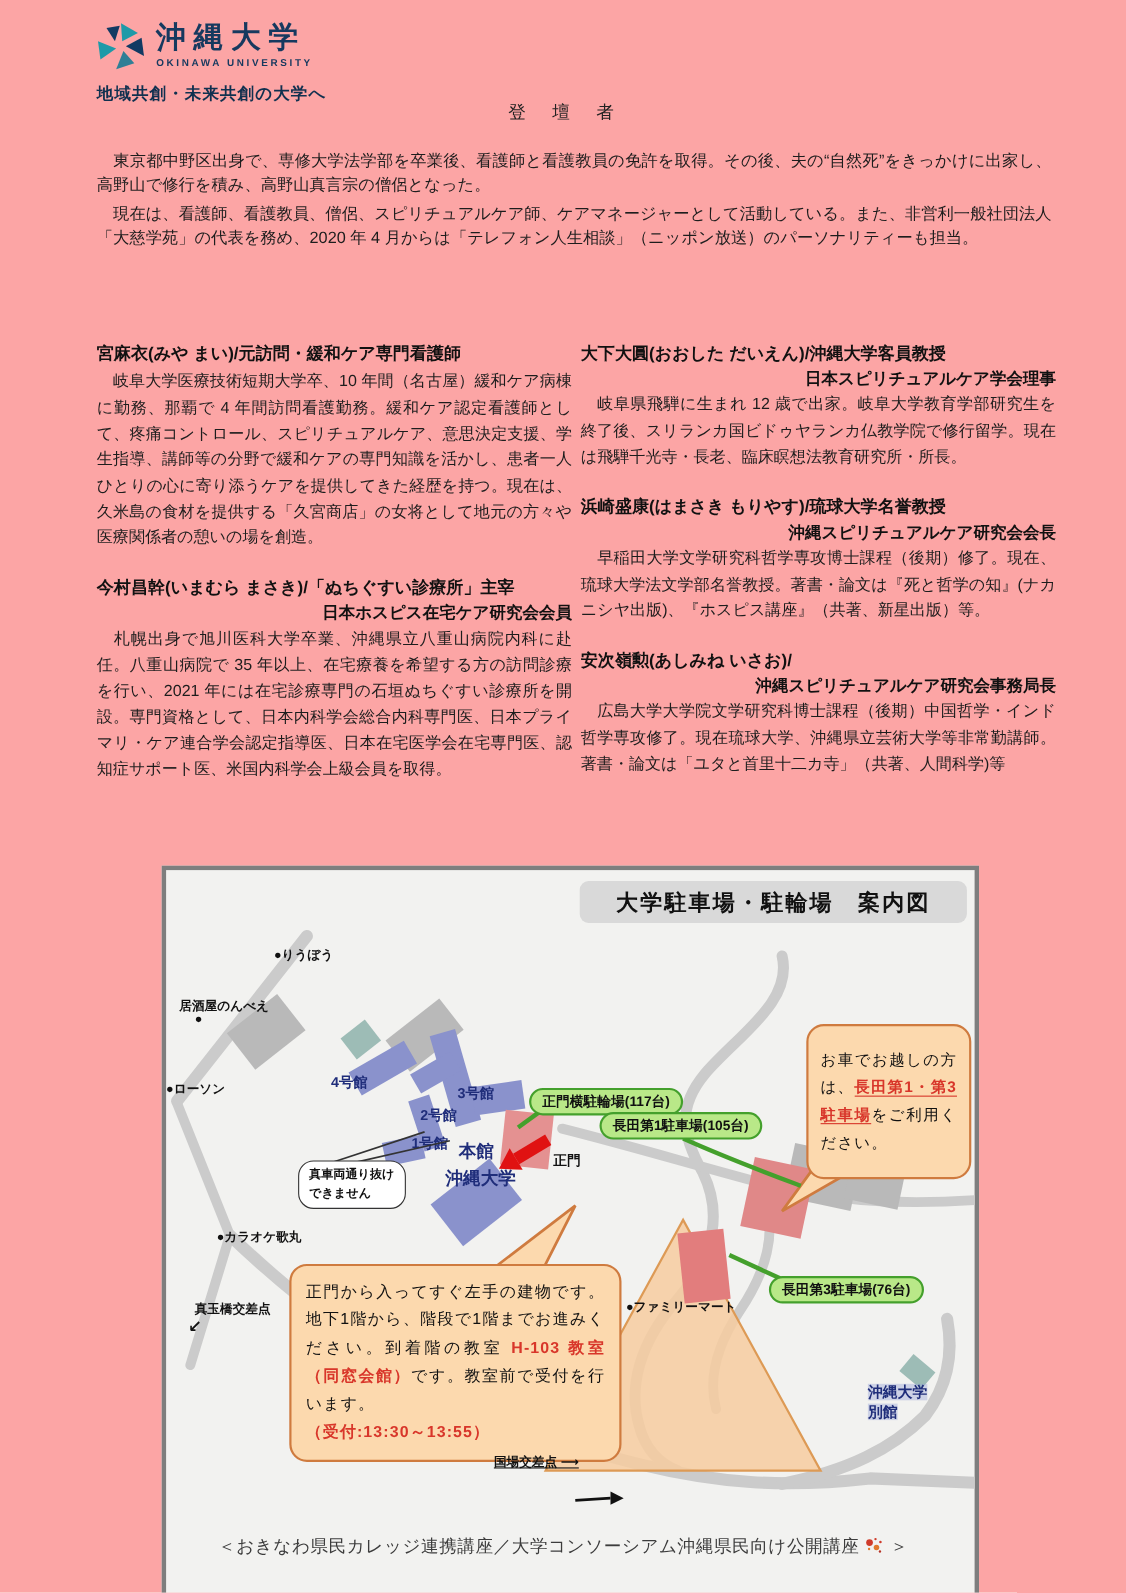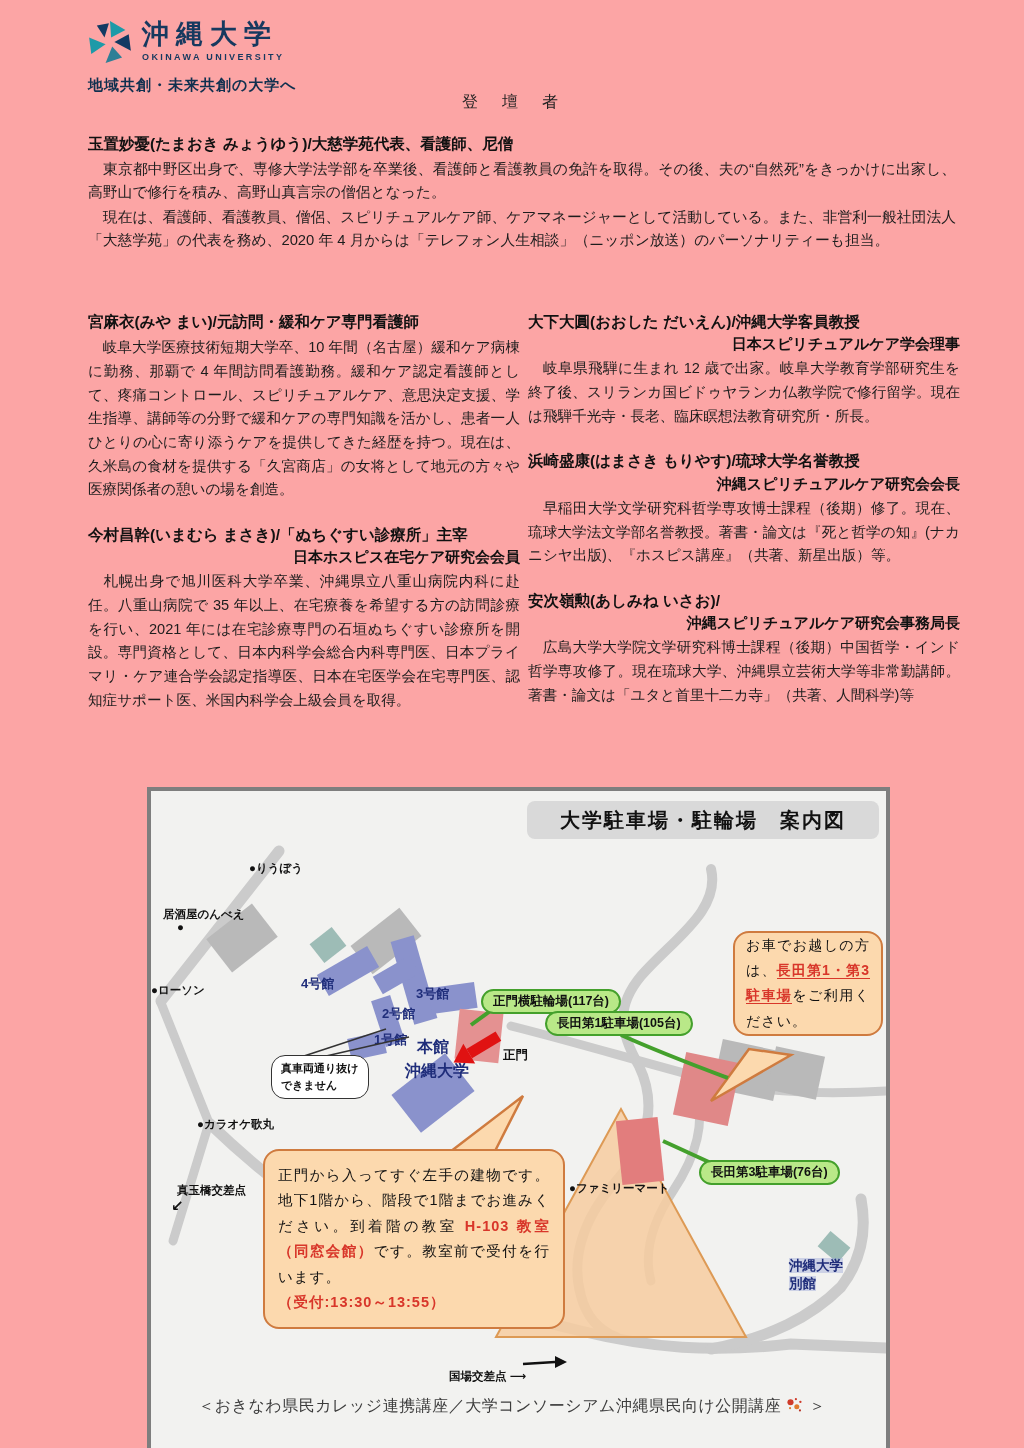--- a/index.html
+++ b/index.html
@@ -43,21 +43,21 @@
   .bldg.lotred{background:#e27d7d;}
   .bldg-label{position:absolute;z-index:3;font-size:13px;font-weight:700;color:#1f2d7a;white-space:nowrap;}
   .bldg-label.big{font-size:16px;}
   .bldg-label.black{color:#111;font-size:12.5px;}
   .poi{position:absolute;z-index:5;font-size:11.5px;font-weight:700;color:#111;white-space:nowrap;}
   .bubble{position:absolute;z-index:5;background:#b9e888;border:2px solid #44a02c;border-radius:999px;
           padding:2px 10px;font-size:12.5px;font-weight:700;color:#111;white-space:nowrap;}
   .note-bubble{position:absolute;left:120px;top:264px;z-index:5;background:#fff;border:1.5px solid #333;
                border-radius:14px;padding:4px 9px;font-size:11px;font-weight:700;color:#111;line-height:1.55;white-space:nowrap;}
   .callout{position:absolute;z-index:5;background:#fcd9ae;border:2.5px solid #cf7b3f;border-radius:16px;color:#111;}
-  .callout-car{left:582px;top:140px;width:150px;padding:0 11px;font-size:14px;line-height:1.8;letter-spacing:1px;text-align:justify;}
+  .callout-car{left:582px;top:140px;width:150px;padding:18px 11px;font-size:14px;line-height:1.8;letter-spacing:1px;text-align:justify;}
   .callout-reception{left:112px;top:358px;width:302px;padding:12px 13px;font-size:14.5px;line-height:1.75;letter-spacing:1px;text-align:justify;}
   .red-underline{color:#d8362a;font-weight:700;border-bottom:1.5px solid #d8362a;}
   .red-text{color:#d8362a;font-weight:700;}
   .annex-label{position:absolute;left:638px;top:466px;z-index:3;font-size:13.5px;font-weight:700;color:#1f2d7a;line-height:1.35;}
   .annex-label span{background:rgba(150,162,215,0.40);}
   .mada-arrow{position:absolute;left:20px;top:406px;z-index:5;font-size:15px;font-weight:700;color:#111;}
   
   .footer{position:absolute;left:0;top:1396px;width:1024px;text-align:center;font-size:16px;color:#3c3c3c;
           letter-spacing:0.5px;}
   .footer .icon{display:inline-block;width:18px;height:18px;vertical-align:-3px;}
@@ -80,21 +80,20 @@
         <div class="logo-jp">沖縄大学</div>
         <div class="logo-en">OKINAWA UNIVERSITY</div>
       </div>
     </div>
     <div class="tagline">地域共創・未来共創の大学へ</div>
   </div>
 
   <div class="page-title">登　壇　者</div>
 
   <div class="featured">
-    <div class="name">玉置妙憂(たまおき みょうゆう)/大慈学苑代表、看護師、尼僧</div>
     <p>　東京都中野区出身で、専修大学法学部を卒業後、看護師と看護教員の免許を取得。その後、夫の“自然死”をきっかけに出家し、高野山で修行を積み、高野山真言宗の僧侶となった。</p>
     <p>　現在は、看護師、看護教員、僧侶、スピリチュアルケア師、ケアマネージャーとして活動している。また、非営利一般社団法人「大慈学苑」の代表を務め、2020 年 4 月からは「テレフォン人生相談」（ニッポン放送）のパーソナリティーも担当。</p>
   </div>
 
   <div class="cols">
     <div class="col">
       <div class="speaker">
         <div class="name">宮麻衣(みや まい)/元訪問・緩和ケア専門看護師</div>
         <div class="body">　岐阜大学医療技術短期大学卒、10 年間（名古屋）緩和ケア病棟に勤務、那覇で 4 年間訪問看護勤務。緩和ケア認定看護師として、疼痛コントロール、スピリチュアルケア、意思決定支援、学生指導、講師等の分野で緩和ケアの専門知識を活かし、患者一人ひとりの心に寄り添うケアを提供してきた経歴を持つ。現在は、久米島の食材を提供する「久宮商店」の女将として地元の方々や医療関係者の憩いの場を創造。</div>
       </div>
@@ -216,21 +215,21 @@
     </div>
 
     <div class="poi" style="left:98px;top:70px;">●りうぼう</div>
     <div class="poi" style="left:12px;top:116px;">居酒屋のんべえ</div>
     <div class="poi" style="left:26px;top:130px;">●</div>
     <div class="poi" style="left:0px;top:192px;">●ローソン</div>
     <div class="poi" style="left:46px;top:326px;">●カラオケ歌丸</div>
     <div class="poi" style="left:26px;top:392px;">真玉橋交差点</div>
     <div class="mada-arrow">↙</div>
     <div class="poi" style="left:418px;top:390px;">●ファミリーマート</div>
-    <div class="poi" style="left:298px;top:578px;">国場交差点 ⟶</div>
+    <div class="poi" style="left:298px;top:531px;text-decoration:underline;">国場交差点 ⟶</div>
   </div>
 
   <div class="footer">
     <span>＜おきなわ県民カレッジ連携講座／大学コンソーシアム沖縄県民向け公開講座</span>
     <svg class="icon" viewBox="0 0 20 20">
       <circle cx="5" cy="7" r="3.4" fill="#cf3b2a"></circle>
       <circle cx="12" cy="12" r="2.8" fill="#e07a2e"></circle>
       <circle cx="11" cy="3.5" r="1.2" fill="#cf3b2a"></circle>
       <circle cx="16" cy="6.5" r="1.3" fill="#cf3b2a"></circle>
       <circle cx="15.5" cy="16" r="1.2" fill="#b73325"></circle>

